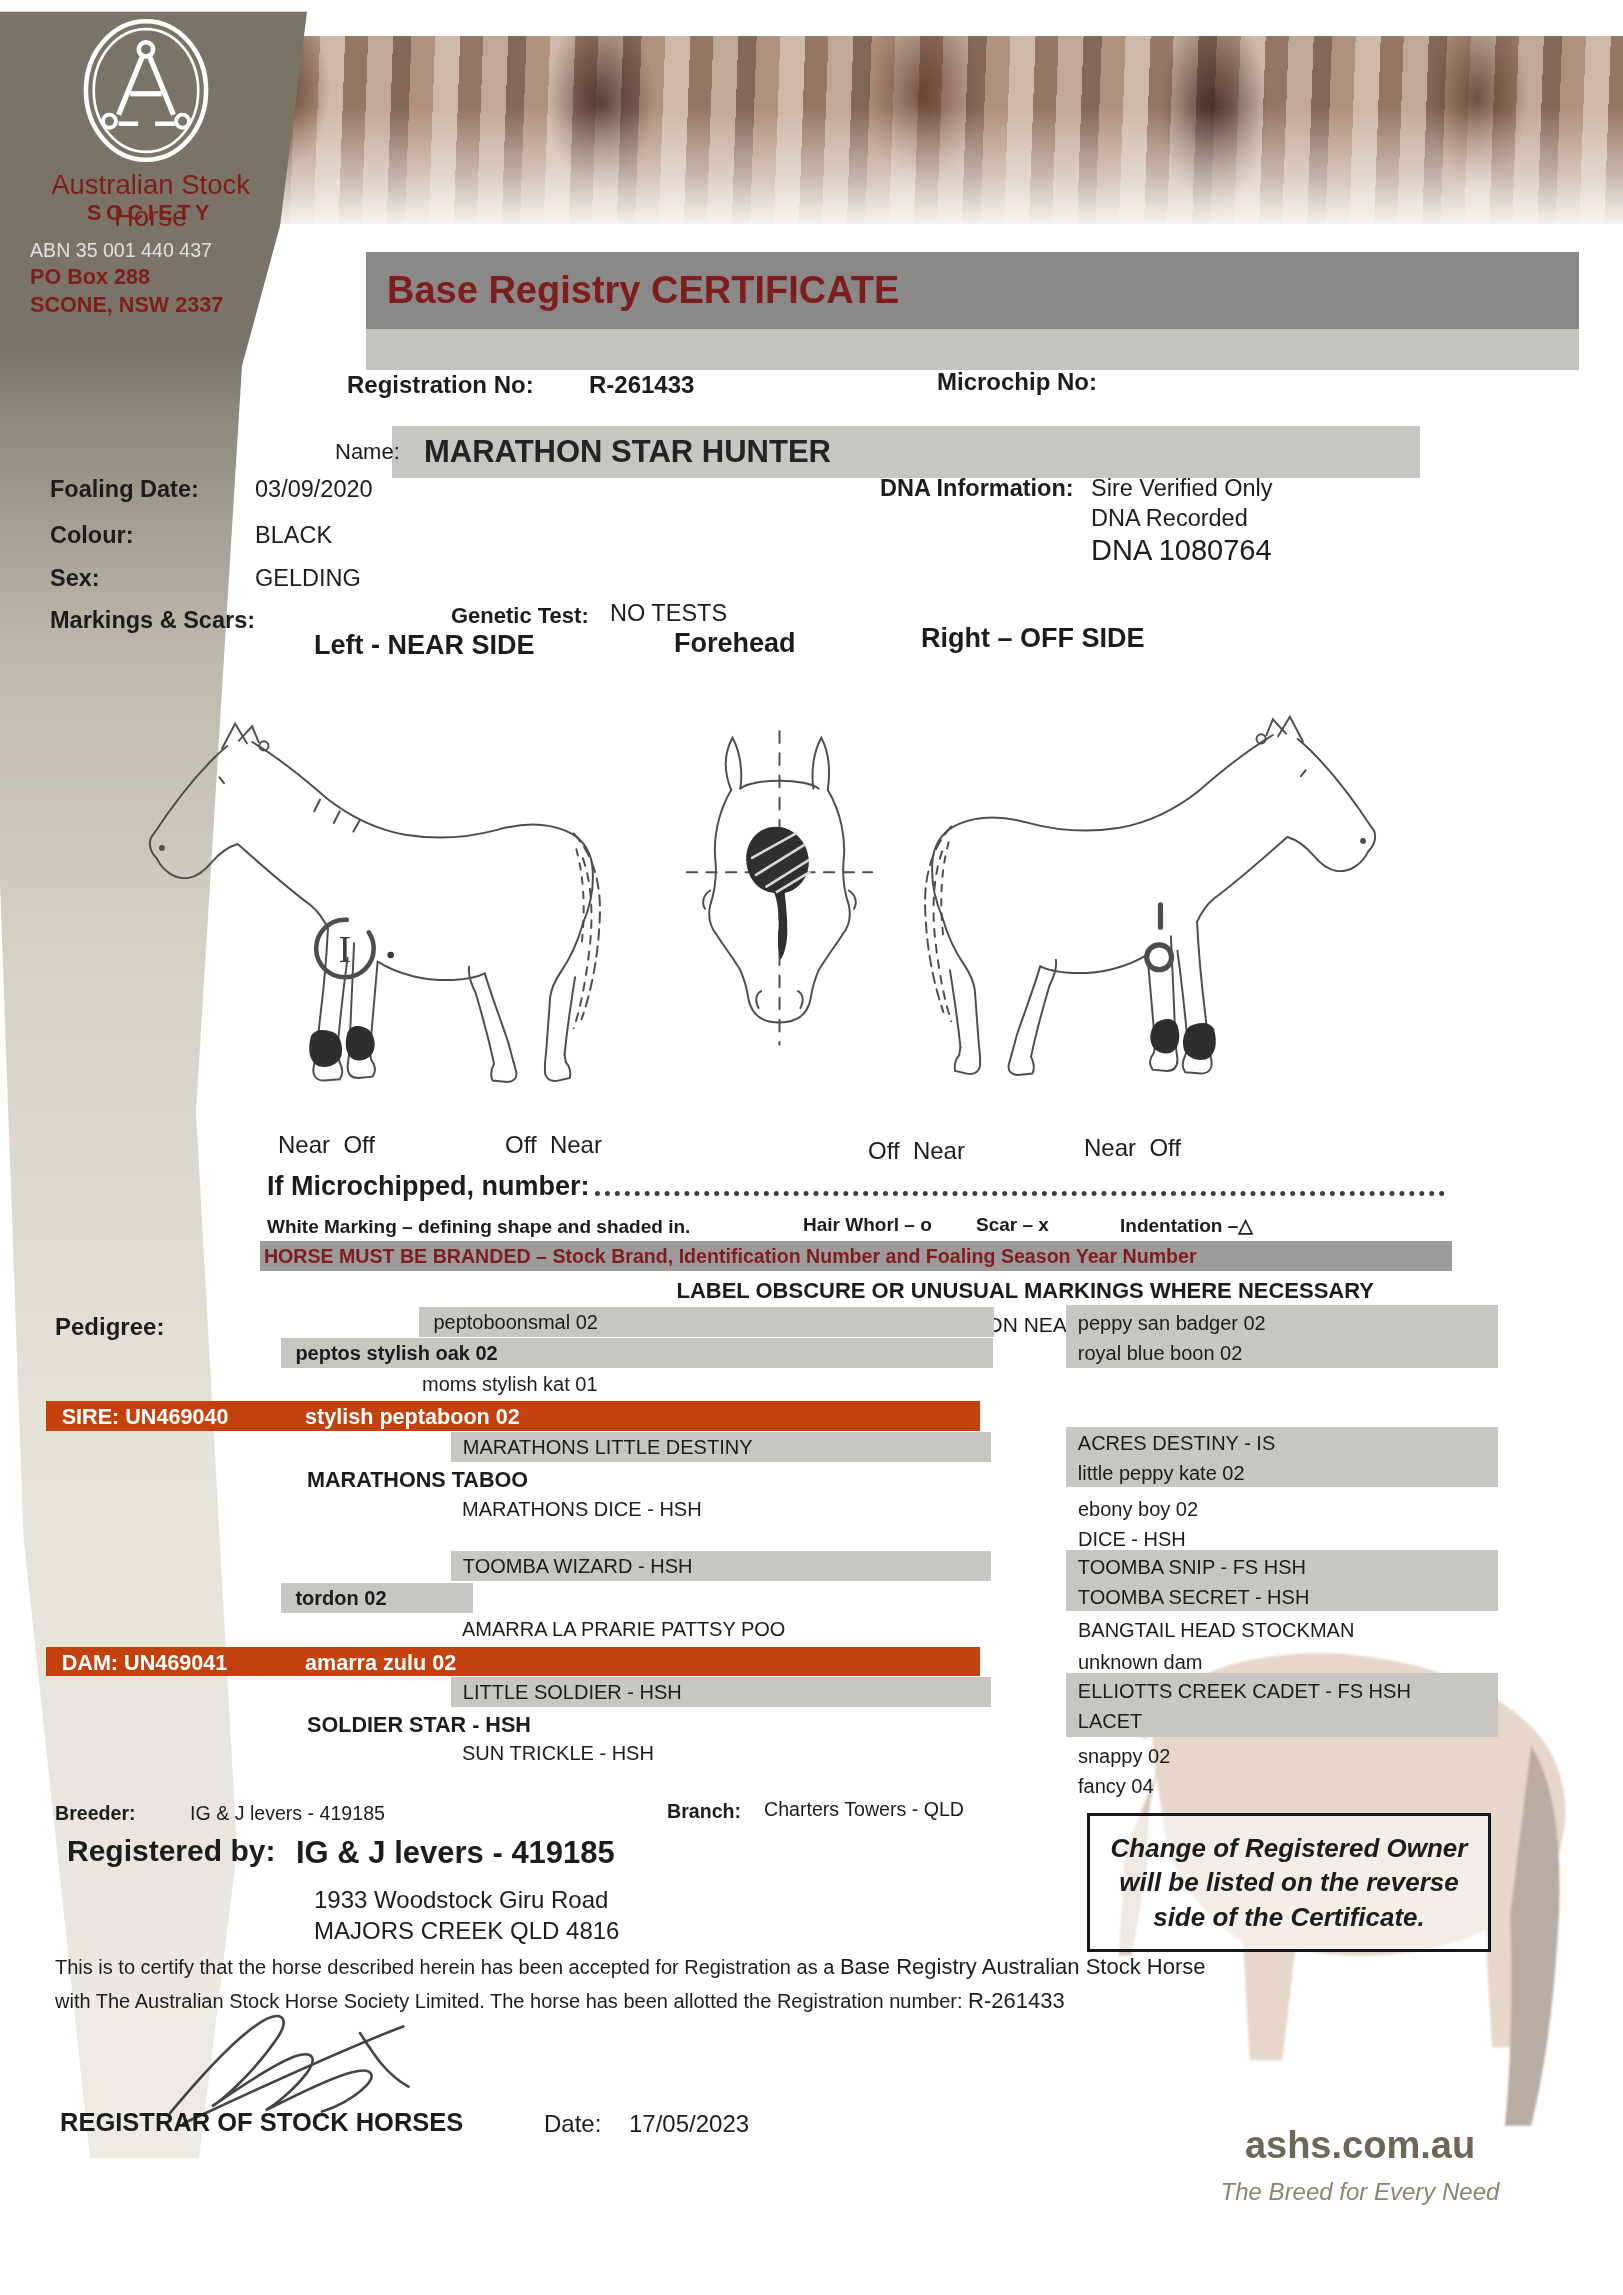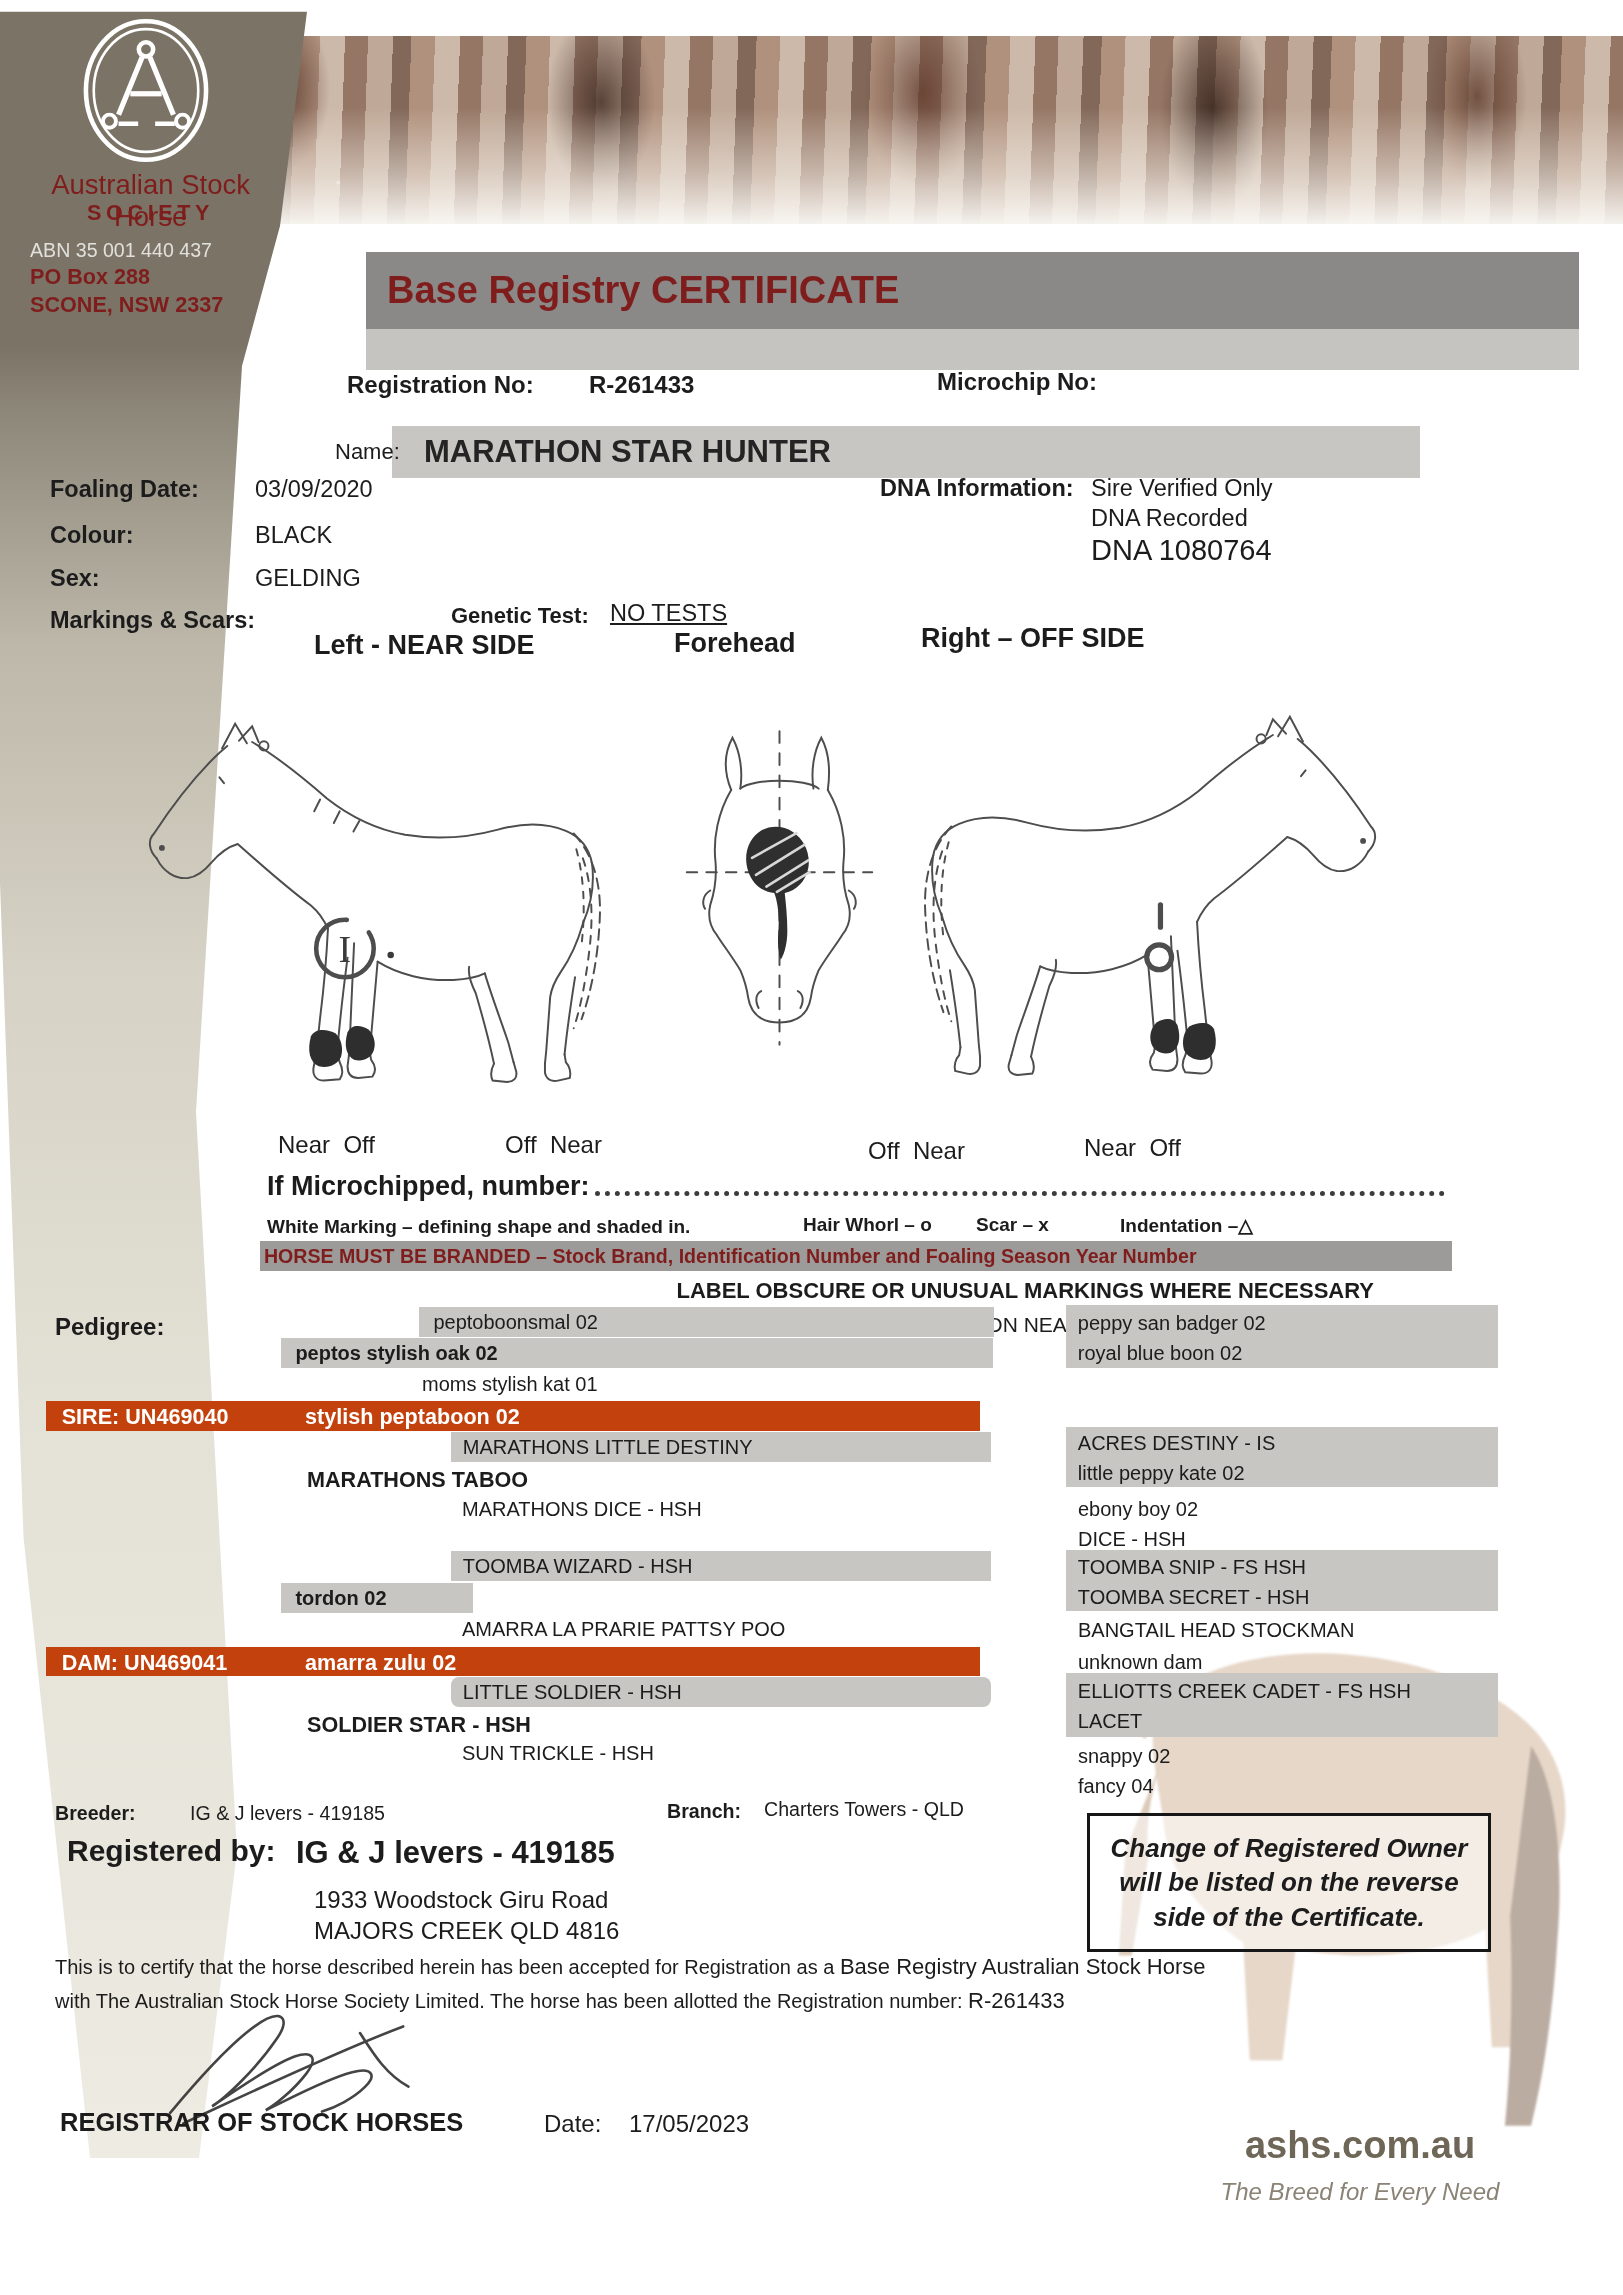--- a/index.html
+++ b/index.html
@@ -88,21 +88,21 @@
   <div class="abs b" style="left:424px;top:434px;font-size:31px;color:#242424;">MARATHON STAR HUNTER</div>
 
   <div class="abs b" style="left:50px;top:476px;font-size:23.5px;">Foaling Date:</div>
   <div class="abs" style="left:255px;top:476px;font-size:23.5px;">03/09/2020</div>
   <div class="abs b" style="left:50px;top:522px;font-size:23.5px;">Colour:</div>
   <div class="abs" style="left:255px;top:522px;font-size:23.5px;">BLACK</div>
   <div class="abs b" style="left:50px;top:565px;font-size:23.5px;">Sex:</div>
   <div class="abs" style="left:255px;top:565px;font-size:23.5px;">GELDING</div>
   <div class="abs b" style="left:50px;top:607px;font-size:23.5px;">Markings &amp; Scars:</div>
   <div class="abs b" style="left:451px;top:603px;font-size:22px;">Genetic Test:</div>
-  <div class="abs" style="left:610px;top:600px;font-size:23.5px;text-decoration:underline;">NO TESTS</div>
+  <div class="abs" style="left:610px;top:600px;font-size:23.5px;">NO TESTS</div>
 
   <div class="abs b" style="left:880px;top:475px;font-size:23.5px;">DNA Information:</div>
   <div class="abs" style="left:1091px;top:475px;font-size:23.5px;">Sire Verified Only</div>
   <div class="abs" style="left:1091px;top:505px;font-size:23.5px;">DNA Recorded</div>
   <div class="abs" style="left:1091px;top:534px;font-size:29px;">DNA 1080764</div>
 
   <div class="abs b" style="left:314px;top:630px;font-size:27px;">Left - NEAR SIDE</div>
   <div class="abs b" style="left:674px;top:628px;font-size:27px;">Forehead</div>
   <div class="abs b" style="left:921px;top:623px;font-size:27px;">Right – OFF SIDE</div>
 
@@ -251,21 +251,21 @@
   <div class="abs pl" style="left:462px;top:1494px;">MARATHONS DICE - HSH</div>
   <div class="abs bar pl" style="left:451px;top:1551px;width:528px;padding-left:11.8px;">TOOMBA WIZARD - HSH</div>
   <div class="abs bar pl plb" style="left:281px;top:1583px;width:178px;padding-left:14.4px;">tordon 02</div>
   <div class="abs pl" style="left:462px;top:1614px;">AMARRA LA PRARIE PATTSY POO</div>
 
   <div class="abs darkbar" style="left:46px;top:1647px;width:934px;height:29px;">
     <span class="b" style="position:absolute;left:15.7px;top:3.3px;font-size:21.6px;">DAM: UN469041</span>
     <span class="b" style="position:absolute;left:259px;top:3.3px;font-size:21.6px;">amarra zulu 02</span>
   </div>
 
-  <div class="abs bar pl" style="left:451px;top:1677px;width:528px;padding-left:11.8px;border-radius:8px;">LITTLE SOLDIER - HSH</div>
+  <div class="abs bar pl" style="left:451px;top:1677px;width:528px;padding-left:11.8px;">LITTLE SOLDIER - HSH</div>
   <div class="abs pl plb" style="left:307px;top:1710px;font-size:21.6px;">SOLDIER STAR - HSH</div>
   <div class="abs pl" style="left:462px;top:1738px;">SUN TRICKLE - HSH</div>
 
   <div class="abs bar" style="left:1066px;top:1305px;width:432px;height:63px;padding:2.6px 0 0 11.8px;box-sizing:border-box;">
     <div class="pl">peppy san badger 02</div>
     <div class="pl">royal blue boon 02</div>
   </div>
   <div class="abs bar" style="left:1066px;top:1427px;width:432px;height:60px;padding:1.3px 0 0 11.8px;box-sizing:border-box;">
     <div class="pl">ACRES DESTINY - IS</div>
     <div class="pl">little peppy kate 02</div>

